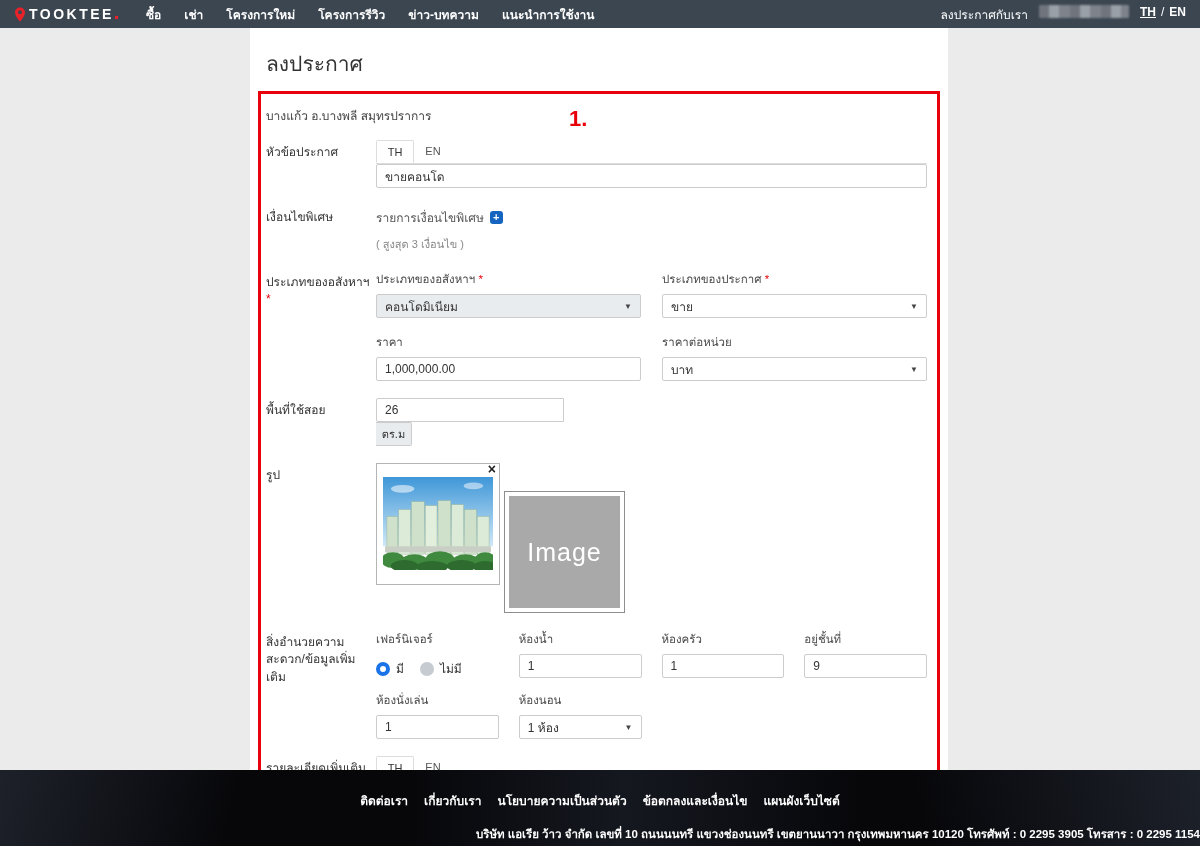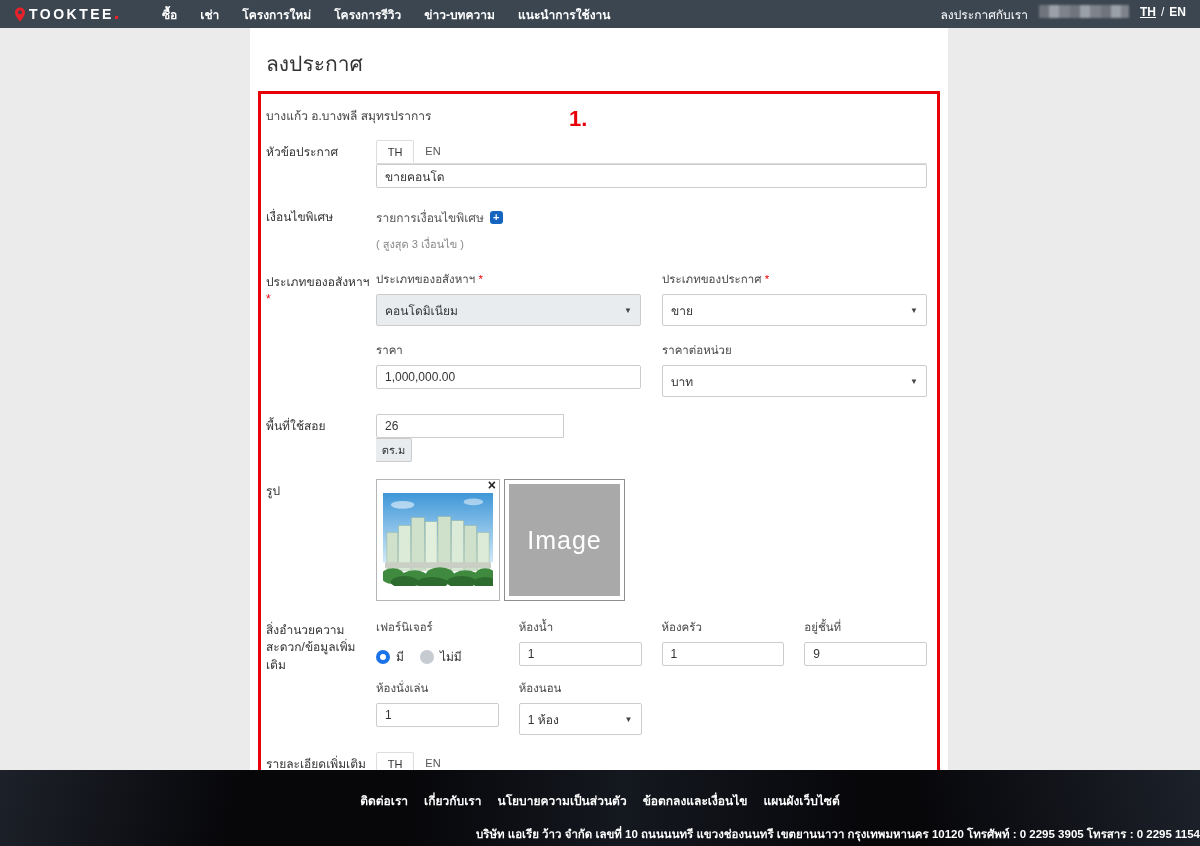--- a/index.html
+++ b/index.html
@@ -9,21 +9,21 @@
     font-family:"Liberation Sans","DejaVu Sans",sans-serif;
     position:relative; overflow:hidden; color:#333;
   }
 
   
   .navbar {
     position:absolute; top:0; left:0; right:0; height:28px;
     background:#3b4651; display:flex; align-items:center;
     padding:0 14px; color:#fff; z-index:10;
   }
-  .logo { display:flex; align-items:center; margin-right:44px; cursor:pointer; }
+  .logo { display:flex; align-items:center; margin-right:28px; cursor:pointer; }
   .logo svg { width:12px; height:15px; margin-right:3px; }
   .logo-text { font-weight:bold; font-size:14px; letter-spacing:2.5px; }
   .logo-dot { width:3px; height:3px; background:#e8222a; margin:7px 0 0 1px; }
   .nav-menu { display:flex; gap:23px; font-size:12px; font-weight:bold; }
   .nav-item { cursor:pointer; white-space:nowrap; }
   .nav-right { margin-left:auto; display:flex; gap:11px; font-size:12px; }
   .post-link { cursor:pointer; white-space:nowrap; }
   .redact {
     width:90px; height:13px; border-radius:1px;
     background:repeating-linear-gradient(90deg,#70757d 0 10px,#9aa0a7 10px 20px,#7e838b 20px 31px);
@@ -61,21 +61,21 @@
   .tab { width:38px; height:23px; line-height:22px; text-align:center; font-size:11px; color:#555; cursor:pointer; }
   .tab.active { background:#fff; border:1px solid #ddd; border-bottom:1px solid #fff; margin-bottom:-1px; color:#333; border-radius:2px 2px 0 0; }
 
   .txt {
     width:100%; height:24px; border:1px solid #ccc; border-radius:2px;
     font-size:12px; padding:0 8px; color:#333; font-family:inherit; background:#fff;
   }
   .fieldlbl { font-size:11.5px; color:#4a4a4a; margin-bottom:6px; display:block; }
 
   .selectbox {
-    height:32px; border:1px solid #ccc; border-radius:2px; background:#fff;
+    height:24px; border:1px solid #ccc; border-radius:2px; background:#fff;
     display:flex; align-items:center; justify-content:space-between;
     padding:0 8px; font-size:12px; color:#333; cursor:pointer;
   }
   .selectbox.disabled { background:#e9ecef; }
   .arrow { font-size:8px; color:#444; }
 
   .special-link { display:flex; align-items:center; gap:6px; font-size:12px; color:#555; padding-top:3px; }
   .plus-icon {
     width:13px; height:13px; background:#1565c0; color:#fff; border-radius:3px;
     font-size:11px; line-height:12px; text-align:center; font-weight:bold; cursor:pointer;
@@ -92,21 +92,21 @@
     display:flex; align-items:center; justify-content:center; border-radius:0 2px 2px 0;
   }
 
   .imgrow { display:flex; gap:4px; }
   .photobox {
     position:relative; width:124px; height:122px;
     border:1px solid #b5b5b5; background:#fff; padding:13px 6px 14px;
   }
   .photobox svg { width:100%; height:100%; display:block; }
   .close-x { position:absolute; top:-2px; right:3px; font-size:14px; font-weight:bold; color:#222; cursor:pointer; line-height:1; }
-  .imgph { width:121px; height:122px; border:1px solid #8e8e8e; background:#fff; padding:4px; cursor:pointer; }
+  .imgph { width:121px; height:122px; border:1px solid #8e8e8e; background:#fff; padding:4px; cursor:pointer;margin-top:28px; }
   .imgph-fill {
     width:100%; height:100%; background:#a9a9a9;
     display:flex; align-items:center; justify-content:center;
     color:#fff; font-size:25px; letter-spacing:1px; font-weight:400;
   }
 
   .amen { display:grid; grid-template-columns:repeat(4,1fr); column-gap:20px; row-gap:13px; }
   .radio-row { display:flex; align-items:center; gap:6px; font-size:12px; color:#333; padding-top:5px; }
   .radio { width:14px; height:14px; border-radius:50%; cursor:pointer; flex:none; }
   .radio.on { border:4px solid #1a73e8; background:#fff; }

